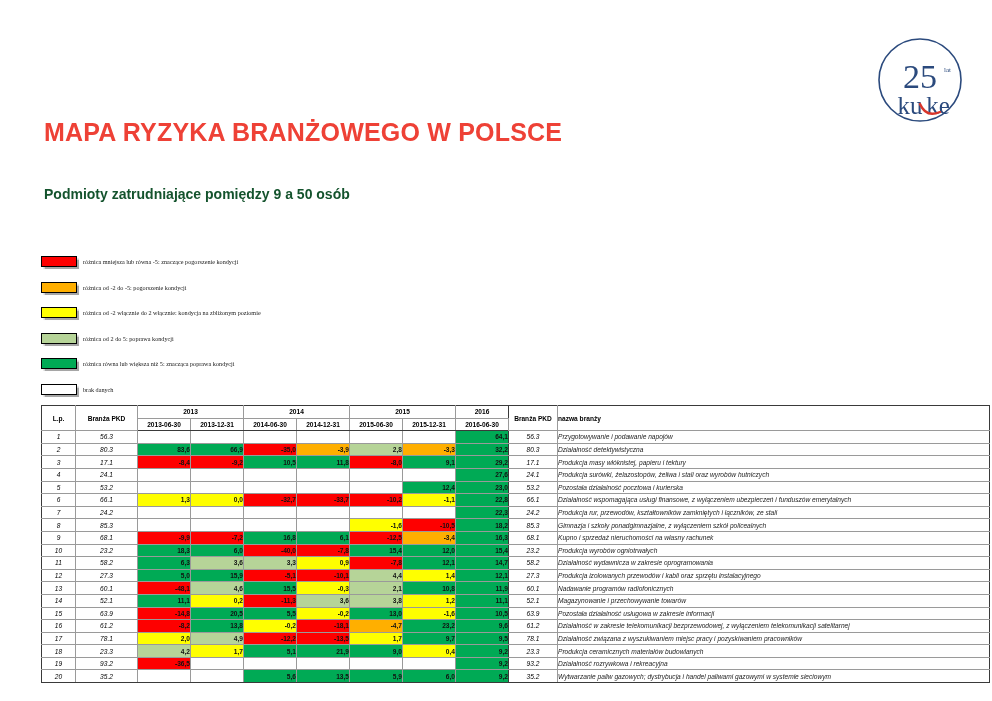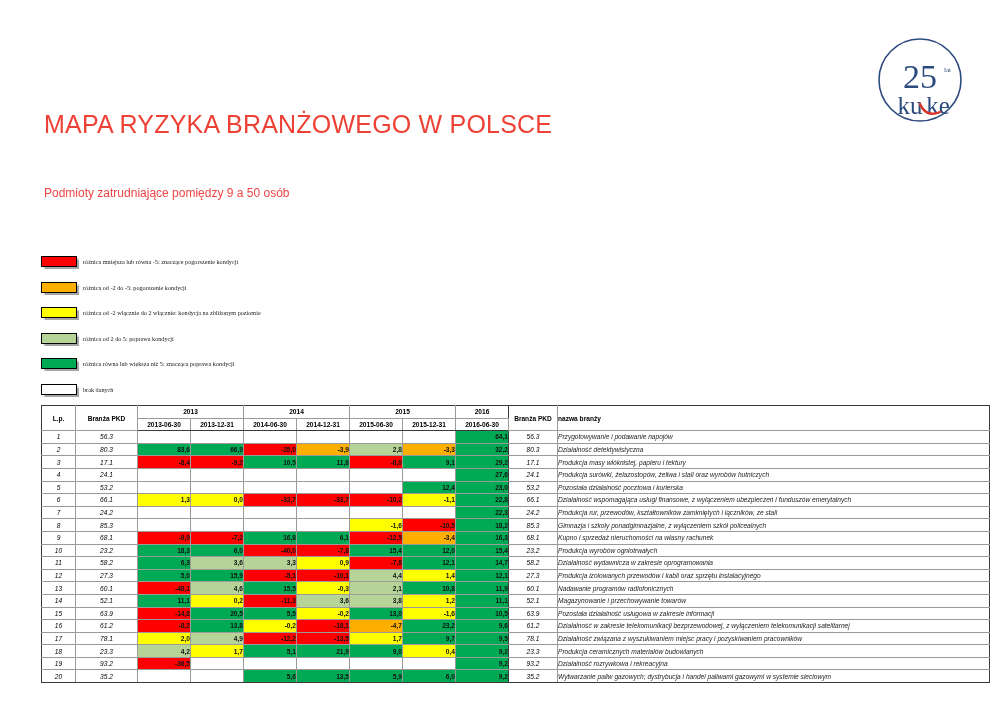--- a/index.html
+++ b/index.html
@@ -11,28 +11,28 @@
     overflow:hidden;
     position:relative;
   }
 
   
   .logo-wrap{position:absolute;left:862px;top:32px;width:112px;height:100px;}
   .logo-wrap svg{display:block;}
 
   
   .title-main{
-    position:absolute;left:44px;top:110px;
-    font-size:25px;font-weight:normal;letter-spacing:.2px;
+    position:absolute;left:44px;top:118px;
+    font-size:25px;font-weight:bold;letter-spacing:.2px;
     color:#ee4136;white-space:nowrap;
   }
   .title-sub{
     position:absolute;left:44px;top:186px;
-    font-size:12px;font-weight:normal;
-    color:#ef4444;white-space:nowrap;
+    font-size:14px;font-weight:bold;
+    color:#14532d;white-space:nowrap;
   }
 
   
   .legend{position:absolute;left:41px;top:255px;width:560px;}
   .legend-row{display:flex;align-items:center;height:13px;margin-bottom:12.6px;}
   .swatch{
     width:36px;height:11px;
     border:1px solid #000;
     box-sizing:border-box;
     box-shadow:1.5px 1.5px 1px rgba(0,0,0,.35);

